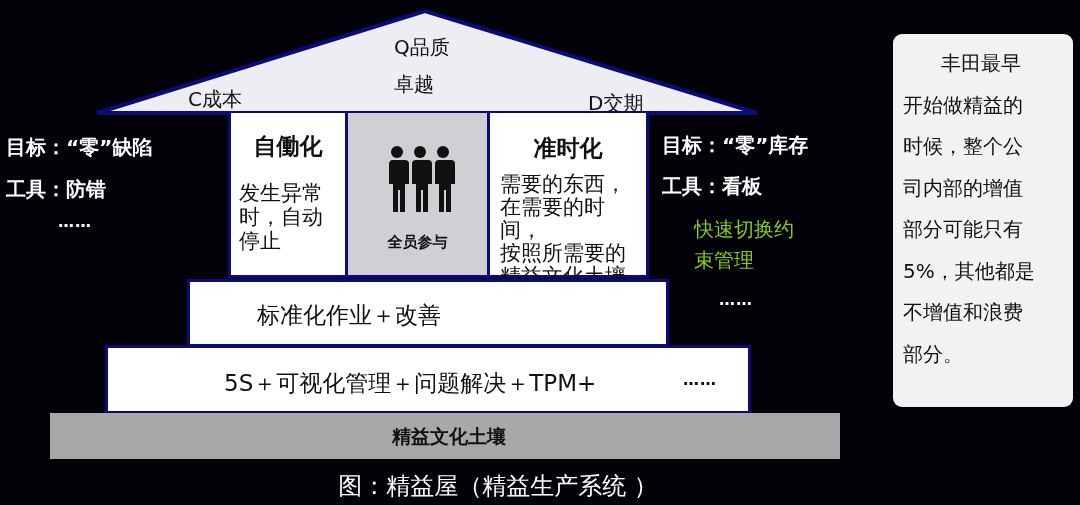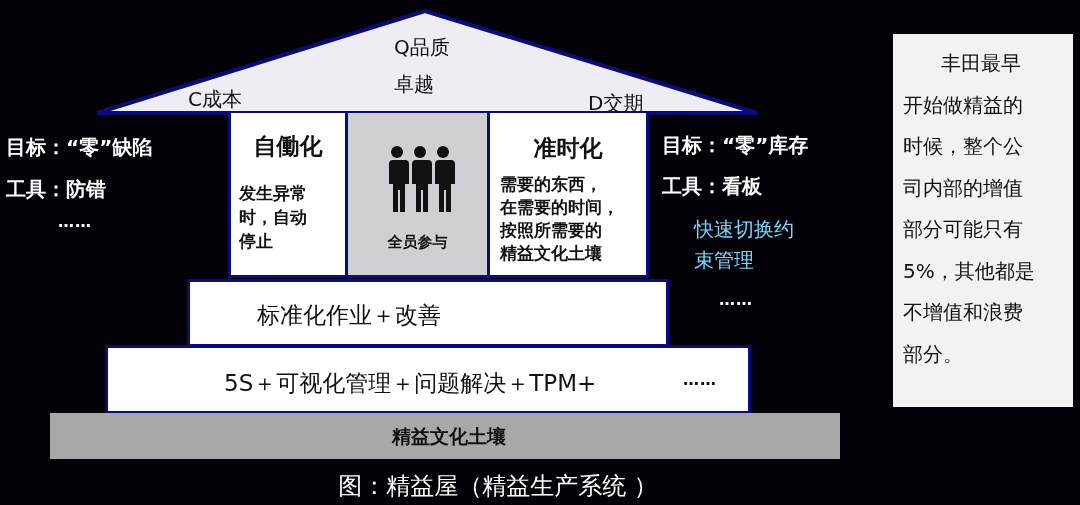--- a/index.html
+++ b/index.html
@@ -7,30 +7,30 @@
          font-family:"DejaVu Sans","Liberation Sans",sans-serif; }
   .abs { position:absolute; }
   svg.roof { position:absolute; left:0; top:0; }
   .roof-text { position:absolute; color:#111; font-size:20px; font-family:"DejaVu Sans",sans-serif; }
   .pillar { position:absolute; top:113px; height:165px; box-sizing:border-box;
             border:3px solid #0b0b7a; border-top:none; }
   .p-white { background:#fff; }
   .p-gray { background:#d0cfd3; }
   .pillar-title { position:absolute; left:0; right:0; text-align:center; font-weight:bold;
                   font-size:23px; color:#111; }
-  .pillar-body { position:absolute; font-size:17px; font-weight:bold; color:#111; line-height:24px; }
+  .pillar-body { position:absolute; font-size:21px; font-weight:normal; color:#111; line-height:24px; }
   .band { position:absolute; background:#fff; box-sizing:border-box; border:3px solid #0b0b7a; }
   .band-text { position:absolute; color:#111; font-size:23px; white-space:nowrap; }
   .side-text { position:absolute; color:#fff; font-weight:bold; font-size:20px; white-space:nowrap; }
-  .side-text-norm { position:absolute; color:#7dd3fc; font-size:20px; white-space:nowrap; line-height:31px; }
+  .side-text-norm { position:absolute; color:#84cc16; font-size:20px; white-space:nowrap; line-height:31px; }
   .dots { position:absolute; font-weight:bold; font-size:16px; letter-spacing:1px; }
   .soil { position:absolute; left:50px; top:413px; width:790px; height:46px; background:#a9a8a8; }
   .soil-text { position:absolute; left:0; right:0; top:11px; text-align:center; font-weight:bold; font-size:19px; color:#111;padding-left:8px; }
   .caption { position:absolute; left:0; width:1000px; top:470px; text-align:center; color:#fff; font-size:24px; }
-  .note { position:absolute; left:893px; top:34px; width:180px; height:373px; background:#f2f2f2; box-sizing:border-box; }
+  .note { position:absolute; left:893px; top:34px; width:180px; height:373px; background:#f2f2f2; box-sizing:border-box;border-radius:9px; }
   .note-line { display:block; font-size:20px; color:#111; line-height:41.5px; white-space:nowrap; }
 </style>
 </head>
 <body>
 
 <svg class="roof" width="1080" height="120">
   <polygon points="425,11 97,113 757,113" fill="#eeedf3" stroke="#0b0b7a" stroke-width="4" stroke-linejoin="miter"></polygon>
 </svg>
 <div class="roof-text" style="left:394px;top:34px;">Q品质</div>
 <div class="roof-text" style="left:394px;top:71px;">卓越</div>

